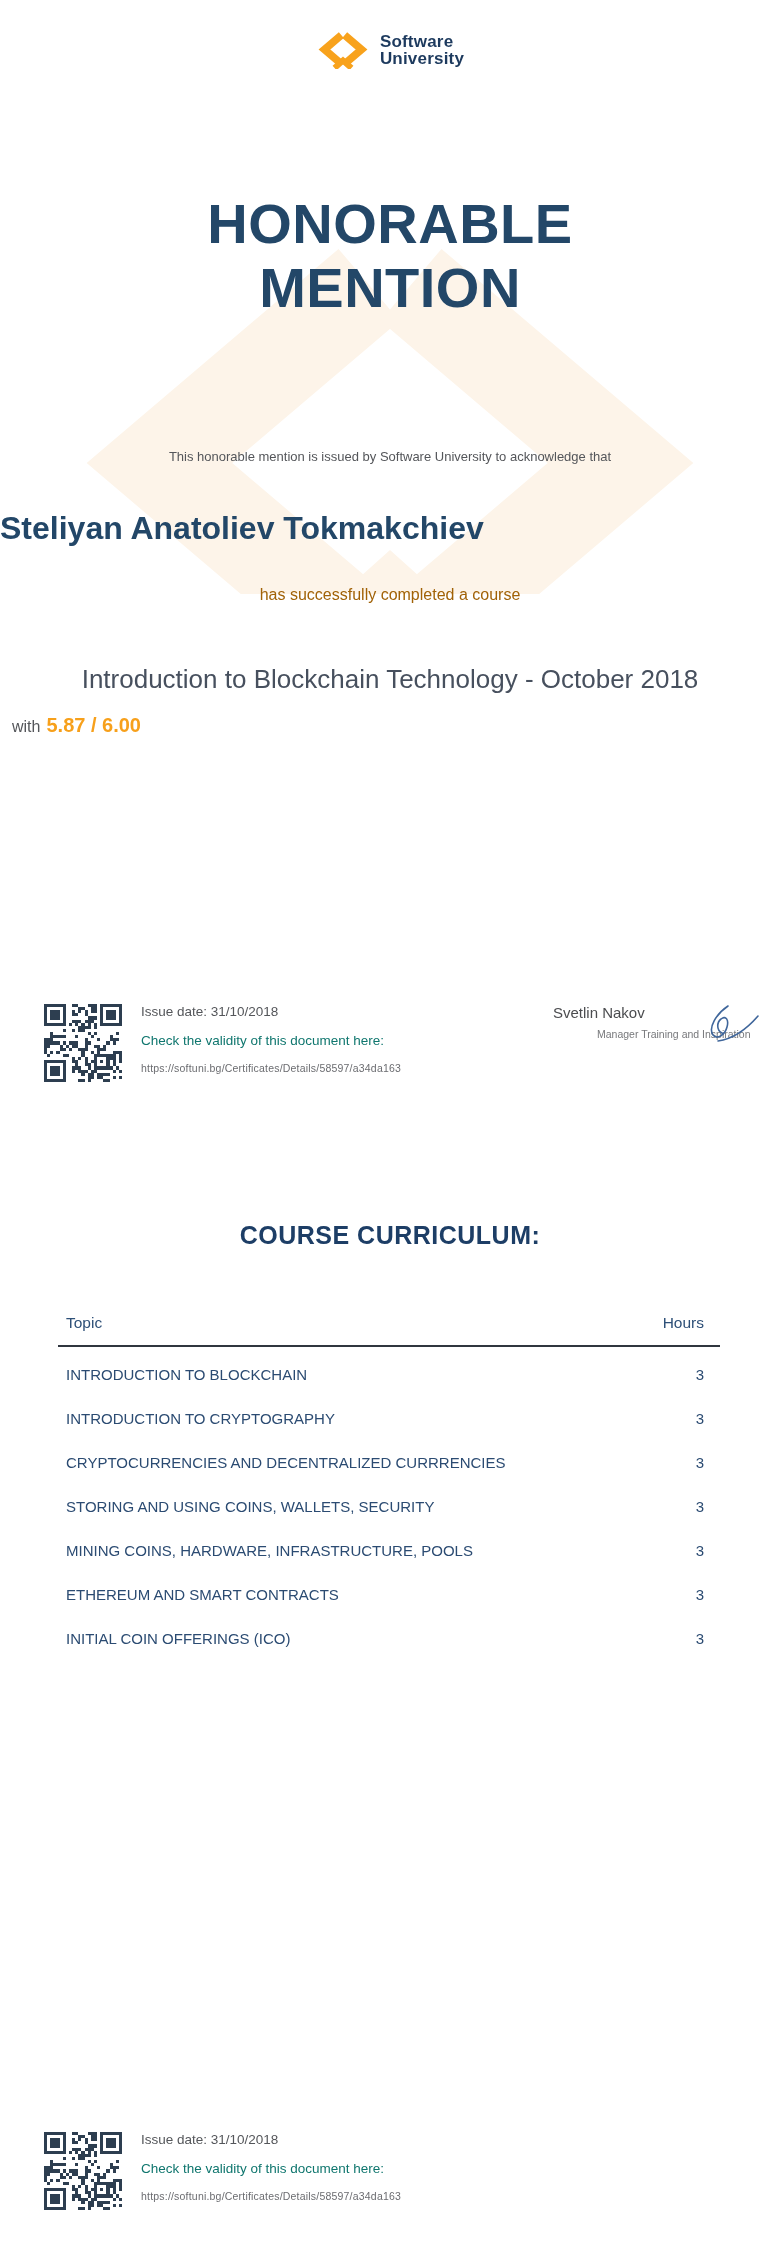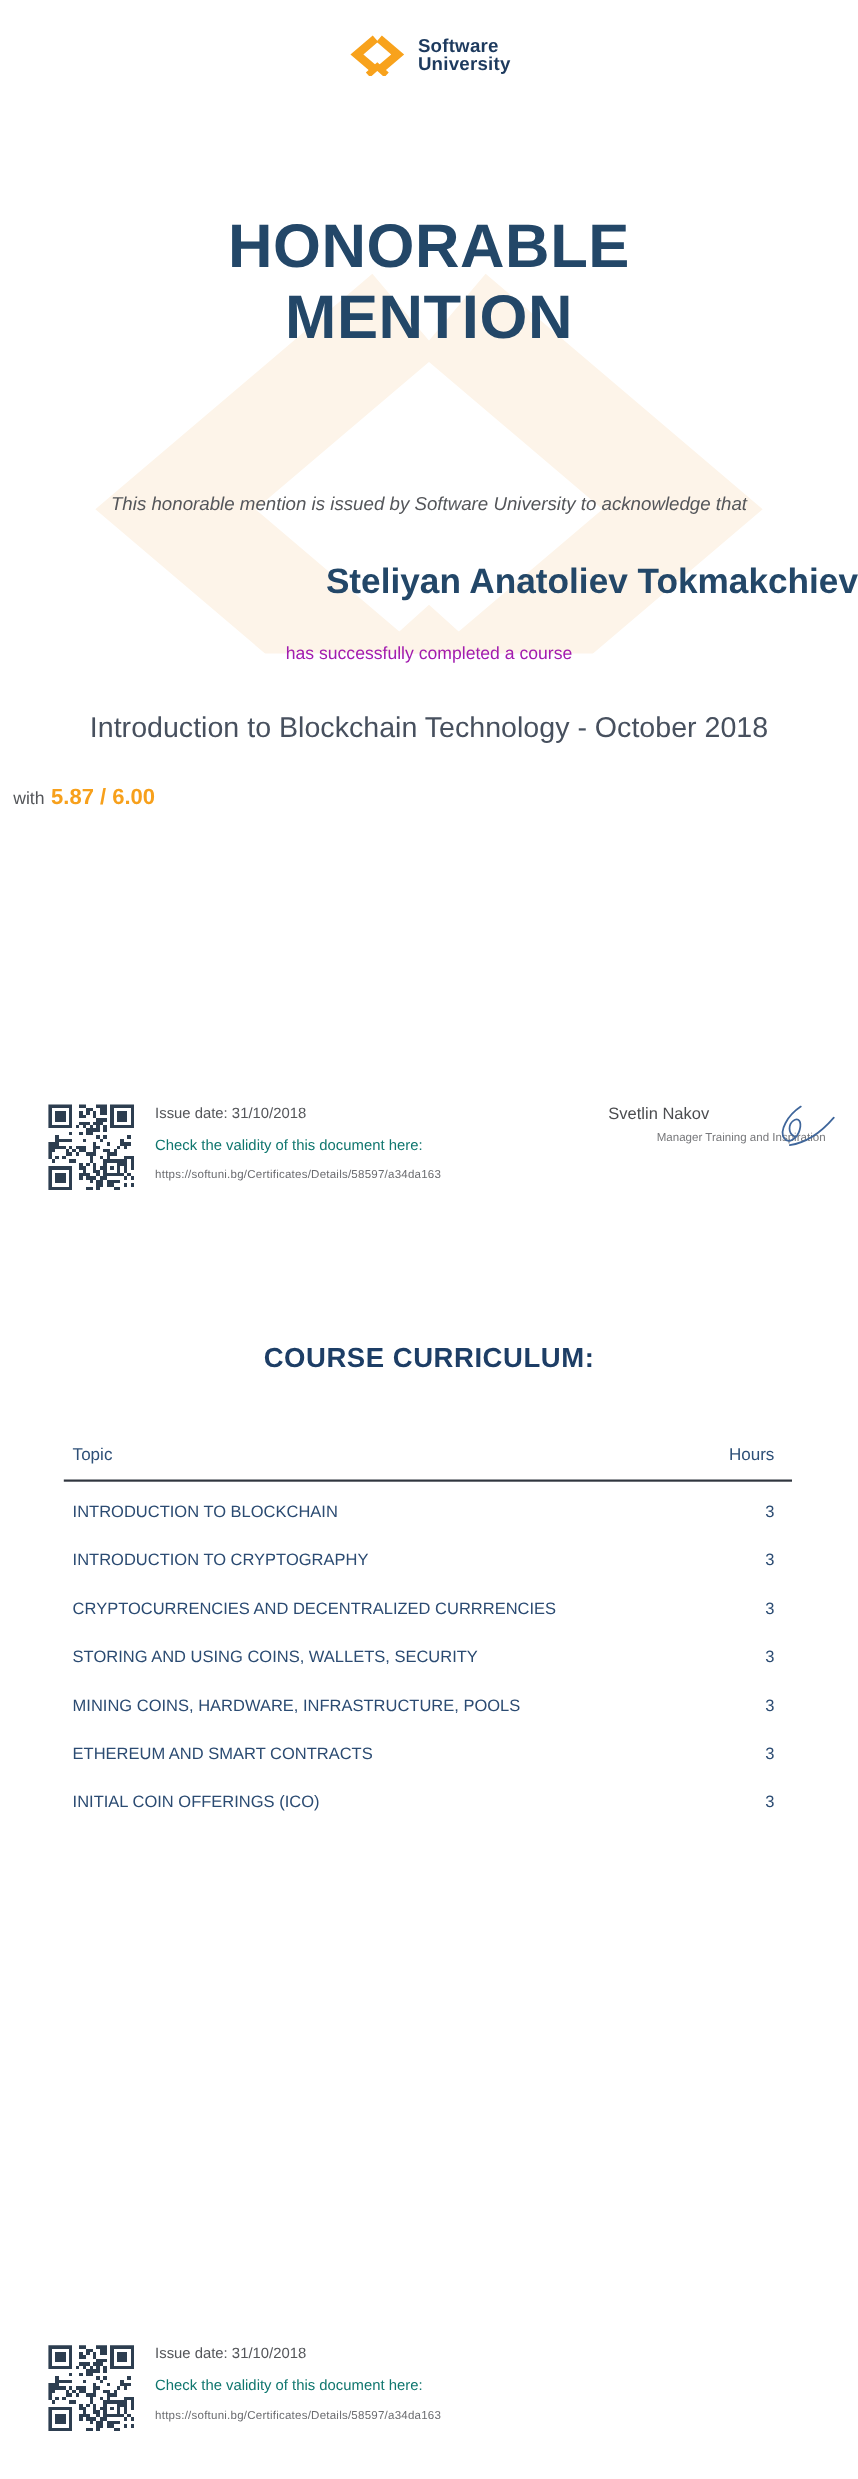--- a/index.html
+++ b/index.html
@@ -16,24 +16,24 @@
   .logo{position:absolute;top:30px;left:0;right:0;display:flex;justify-content:center;align-items:flex-start;gap:10px;}
   .logo-icon{width:54px;height:39px;color:#f8a21c;}
   .logo-text{font-size:17px;line-height:17px;font-weight:700;color:#1d3a5e;padding-top:3px;letter-spacing:.2px;}
   
   .watermark{position:absolute;top:222px;left:50%;transform:translateX(-50%);width:700px;height:372px;overflow:hidden;color:#fdf4e9;z-index:0;}
   .watermark svg{width:700px;height:482px;}
   .content{position:relative;z-index:1;}
   
   .title{position:absolute;top:192px;left:50%;transform:translateX(-50%);width:470px;margin:0;
          font-size:56px;line-height:64px;font-weight:700;text-align:center;color:#234768;letter-spacing:.5px;}
-  .intro{position:absolute;top:449px;left:0;width:780px;margin:0;text-align:center;font-size:17px;color:#54565a;font-style:italic;}
-  .name{position:absolute;top:510px;left:0;width:780px;margin:0;text-align:right;font-size:32px;font-weight:700;color:#234768;}
-  .completed{position:absolute;top:586px;left:0;width:780px;margin:0;text-align:center;font-size:16px;color:#a21caf;}
-  .course{position:absolute;top:646px;left:0;width:780px;margin:0;text-align:center;font-size:26px;font-weight:400;color:#47505e;}
+  .intro{position:absolute;top:449px;left:0;width:780px;margin:0;text-align:center;font-size:13px;color:#54565a;}
+  .name{position:absolute;top:510px;left:0;width:780px;margin:0;text-align:left;font-size:32px;font-weight:700;color:#234768;}
+  .completed{position:absolute;top:586px;left:0;width:780px;margin:0;text-align:center;font-size:16px;color:#a16207;}
+  .course{position:absolute;top:664px;left:0;width:780px;margin:0;text-align:center;font-size:26px;font-weight:400;color:#47505e;}
   .score-line{position:absolute;top:702px;left:0;width:780px;margin:12px;text-align:left;font-size:16px;color:#54565a;}
   .score{font-size:20px;font-weight:700;color:#f7a01b;margin-left:6px;}
   
   .issue-block{position:absolute;left:0;width:672px;height:112px;}
   .issue-top{top:1002px;}
   .issue-bottom{top:2130px;}
   .qr{position:absolute;left:44px;top:2px;width:78px;height:78px;}
   .issue-lines{position:absolute;left:141px;top:0;width:420px;}
   .issue-l1{position:absolute;top:2px;left:0;font-size:13.5px;color:#54565a;white-space:nowrap;}
   .issue-l2{position:absolute;top:31px;left:0;font-size:13.5px;color:#0f766e;white-space:nowrap;}

